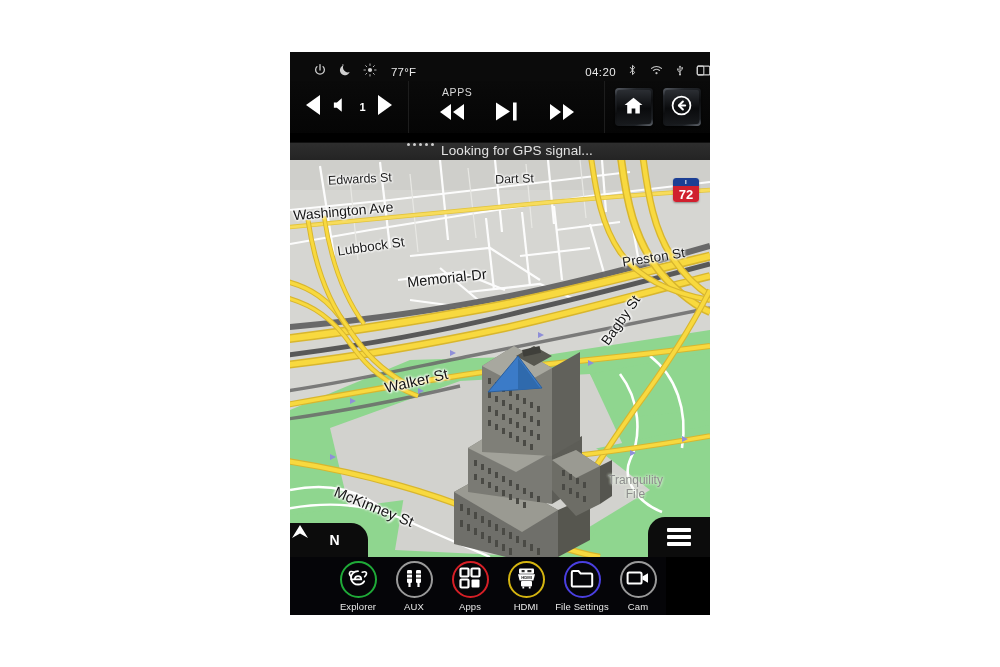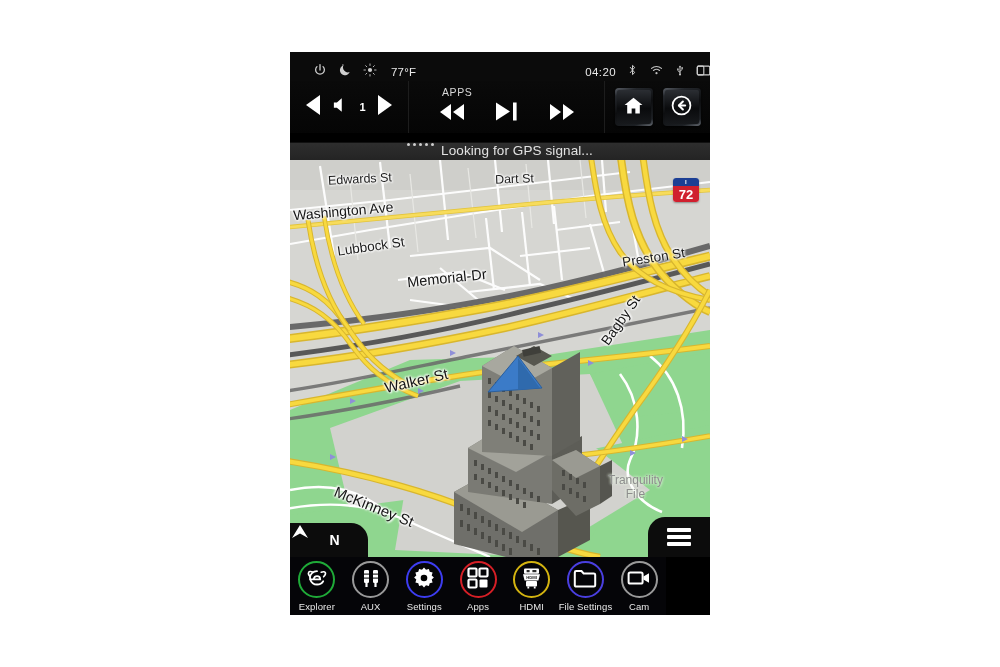--- a/index.html
+++ b/index.html
@@ -107,21 +107,21 @@
     background:#0c0c0c;border-top-left-radius:17px;
     display:flex;align-items:center;justify-content:center;
   }
   .mapmenu .bars{display:flex;flex-direction:column;gap:3px;}
   .mapmenu .bars i{display:block;width:24px;height:4px;background:#fff;border-radius:1px;}
 
   
   .dock{
     position:absolute;left:0;top:505px;width:376px;height:58px;
     background:#050508;display:flex;align-items:flex-start;
-    justify-content:space-between;padding-top:4px;box-sizing:border-box;
+    justify-content:flex-end;padding-top:4px;box-sizing:border-box;
   }
   .dock-item{width:56px;display:flex;flex-direction:column;align-items:center;gap:3px;}
   .dock-ring{
     width:37px;height:37px;border-radius:50%;border:2px solid #8a8a8a;
     display:flex;align-items:center;justify-content:center;box-sizing:border-box;
   }
   .dock-label{color:#e8e8e8;font-size:9.5px;letter-spacing:.1px;white-space:nowrap;}
 </style>
 </head>
 <body>
@@ -577,31 +577,20 @@
               <rect x="4" y="7.5" width="5" height="1.2" fill="#2a2a2a"></rect>
               <rect x="13" y="7.5" width="5" height="1.2" fill="#2a2a2a"></rect>
               <rect x="4" y="11.5" width="5" height="1.2" fill="#2a2a2a"></rect>
               <rect x="13" y="11.5" width="5" height="1.2" fill="#2a2a2a"></rect>
             </svg>
           </span>
         </div>
         <span class="dock-label">AUX</span>
       </div>
 
-      <div class="dock-item">
-        <div class="dock-ring" style="border-color:#3d3df0;">
-          <span>
-            <svg width="24" height="24" viewBox="0 0 24 24">
-              <path d="M12 1.6l2 2.2 2.9-.9.8 2.9 2.9.8-.9 2.9 2.2 2-2.2 2 .9 2.9-2.9.8-.8 2.9-2.9-.9-2 2.2-2-2.2-2.9.9-.8-2.9-2.9-.8.9-2.9-2.2-2 2.2-2-.9-2.9 2.9-.8.8-2.9 2.9.9z" fill="#ffffff"></path>
-              <circle cx="12" cy="12" r="3.3" fill="#000000"></circle>
-            </svg>
-          </span>
-        </div>
-        <span class="dock-label">Settings</span>
-      </div>
 
       <div class="dock-item">
         <div class="dock-ring" style="border-color:#d61f26;">
           <span>
             <svg width="22" height="22" viewBox="0 0 22 22">
               <rect x="1.5" y="1.5" width="8" height="8" rx="1" fill="none" stroke="#fff" stroke-width="2.2"></rect>
               <rect x="12.5" y="1.5" width="8" height="8" rx="1" fill="none" stroke="#fff" stroke-width="2.2"></rect>
               <rect x="1.5" y="12.5" width="8" height="8" rx="1" fill="none" stroke="#fff" stroke-width="2.2"></rect>
               <rect x="12.5" y="12.5" width="8" height="8" rx="1" fill="#fff"></rect>
             </svg>

